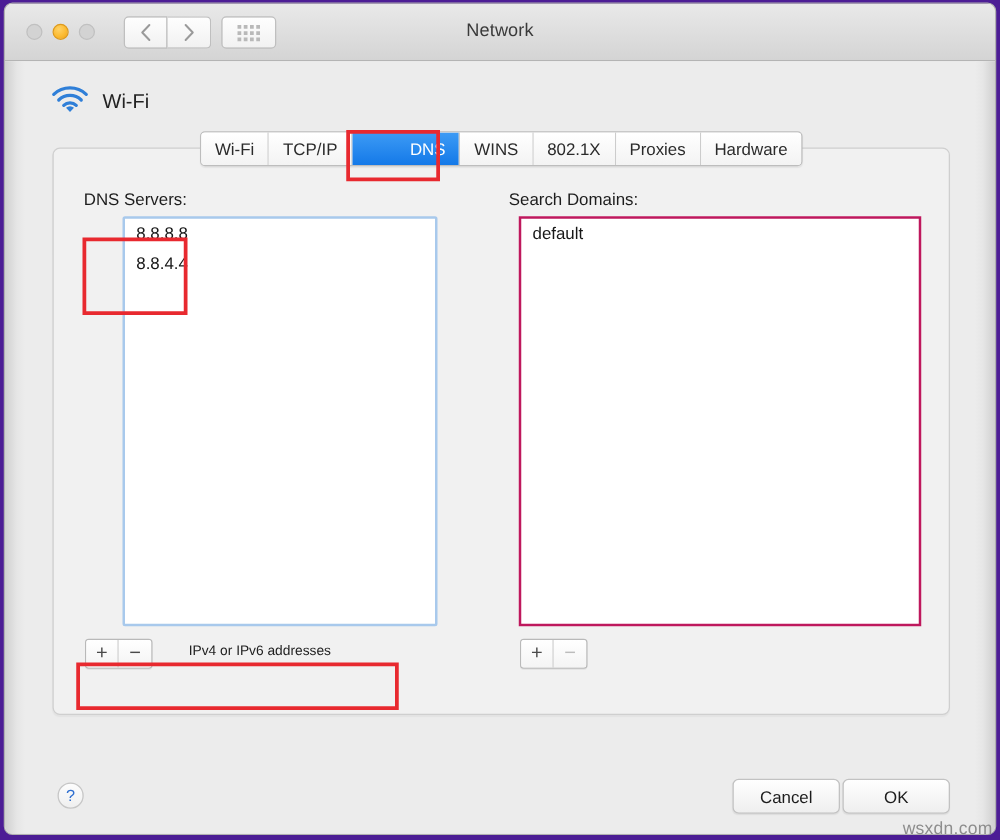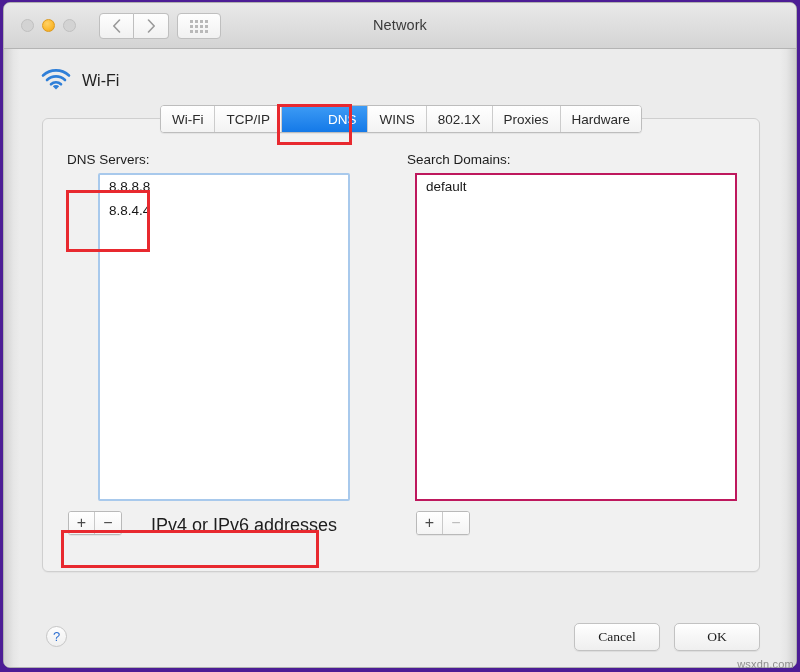--- a/index.html
+++ b/index.html
@@ -290,21 +290,21 @@
     box-sizing: border-box;
     font-size: 16px;
     color: #4a4a4a;
     line-height: 1;
   }
   .pmbtn:last-child { border-right: none; }
   .pmbtn.disabled { color: #bcbcbc; }
 
   .hint {
     position: absolute;
-    font-size: 18px;
+    font-size: 11px;
     color: #1d1d1d;
   }
 
   
   .helpbtn {
     position: absolute;
     left: 26px;
     bottom: 22px;
     width: 21px;
     height: 21px;
@@ -317,22 +317,21 @@
     justify-content: center;
     font-size: 13px;
     color: #2f6fd0;
   }
 
   .btnrow {
     position: absolute;
     right: 22px;
     bottom: 18px;
     display: flex;
-    gap: 14px;
-    font-family: Liberation Serif, serif;
+    gap: 2px;
   }
   .pushbtn {
     min-width: 86px;
     height: 28px;
     padding: 0 14px;
     border-radius: 5px;
     background: linear-gradient(to bottom, #ffffff 0%, #f6f6f6 52%, #efefef 100%);
     border: 1px solid #c2c2c2;
     box-sizing: border-box;
     display: flex;
@@ -349,21 +348,21 @@
     border: 3px solid #e8292f;
     box-sizing: border-box;
     pointer-events: none;
     z-index: 20;
   }
 
   .watermark {
     position: absolute;
     right: 6px;
     bottom: 2px;
-    font-size: 11px;
+    font-size: 14px;
     color: #8d8d8d;
     letter-spacing: 0.2px;
   }
 </style>
 </head>
 <body>
 
 <div id="screen">
 
   <div class="window">

